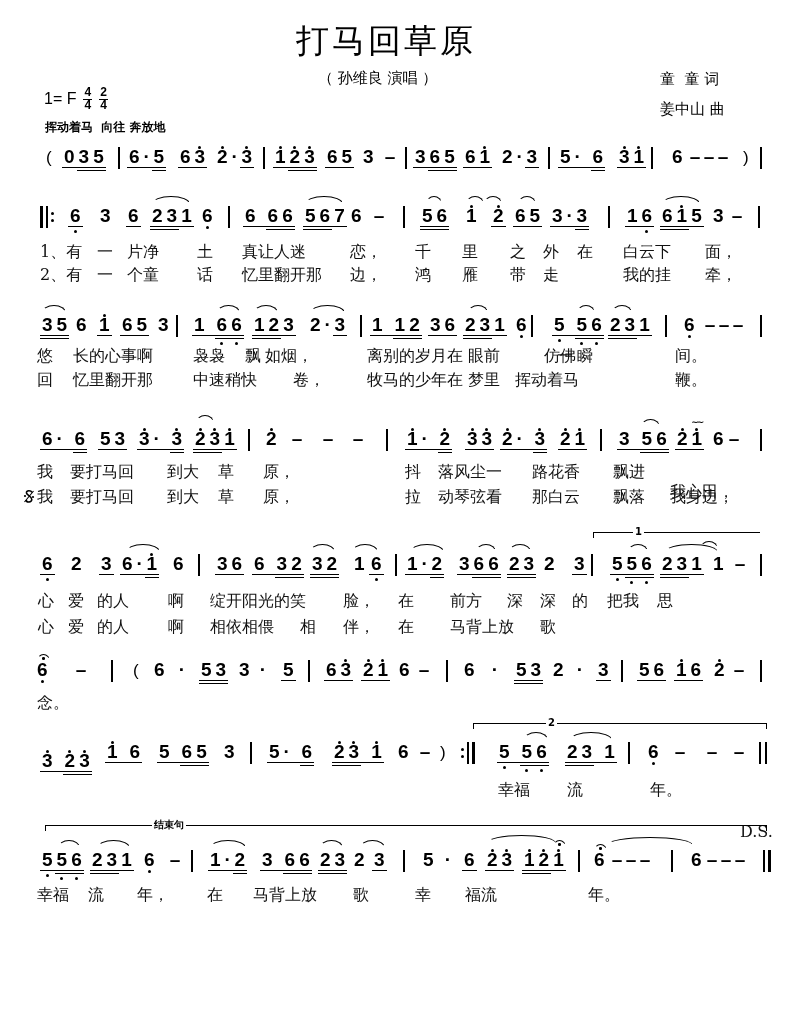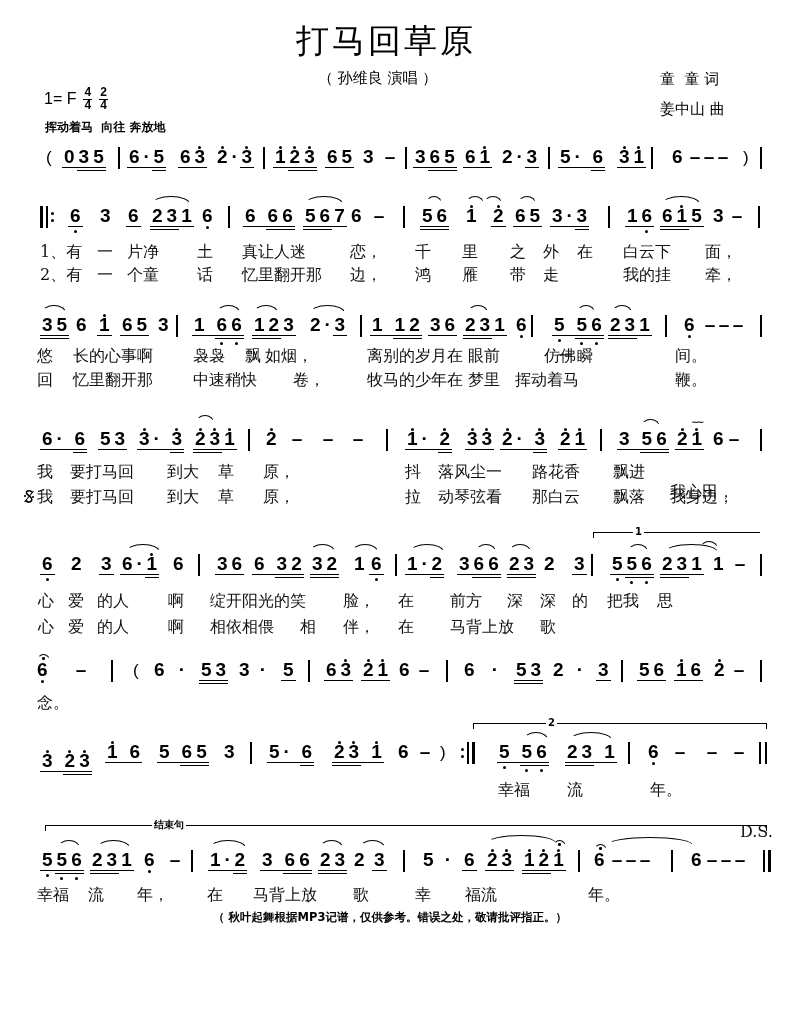--- a/index.html
+++ b/index.html
@@ -488,15 +488,14 @@
         <span class="ly" style="left: 137px; top: 886px;">年，</span>
         <span class="ly" style="left: 207px; top: 886px;">在</span>
         <span class="ly" style="left: 253px; top: 886px;">马背上放</span>
         <span class="ly" style="left: 353px; top: 886px;">歌</span>
         <span class="ly" style="left: 415px; top: 886px;">幸</span>
         <span class="ly" style="left: 465px; top: 886px;">福流</span>
         <span class="ly" style="left: 588px; top: 886px;">年。</span>
       </div>
     </div>
 
-  <div class="abs fnote">（ 秋叶起舞根据MP3记谱，仅供参考。错误之处，敬请批评指正。）</div>
 
 </div>
 
 </body></html>

